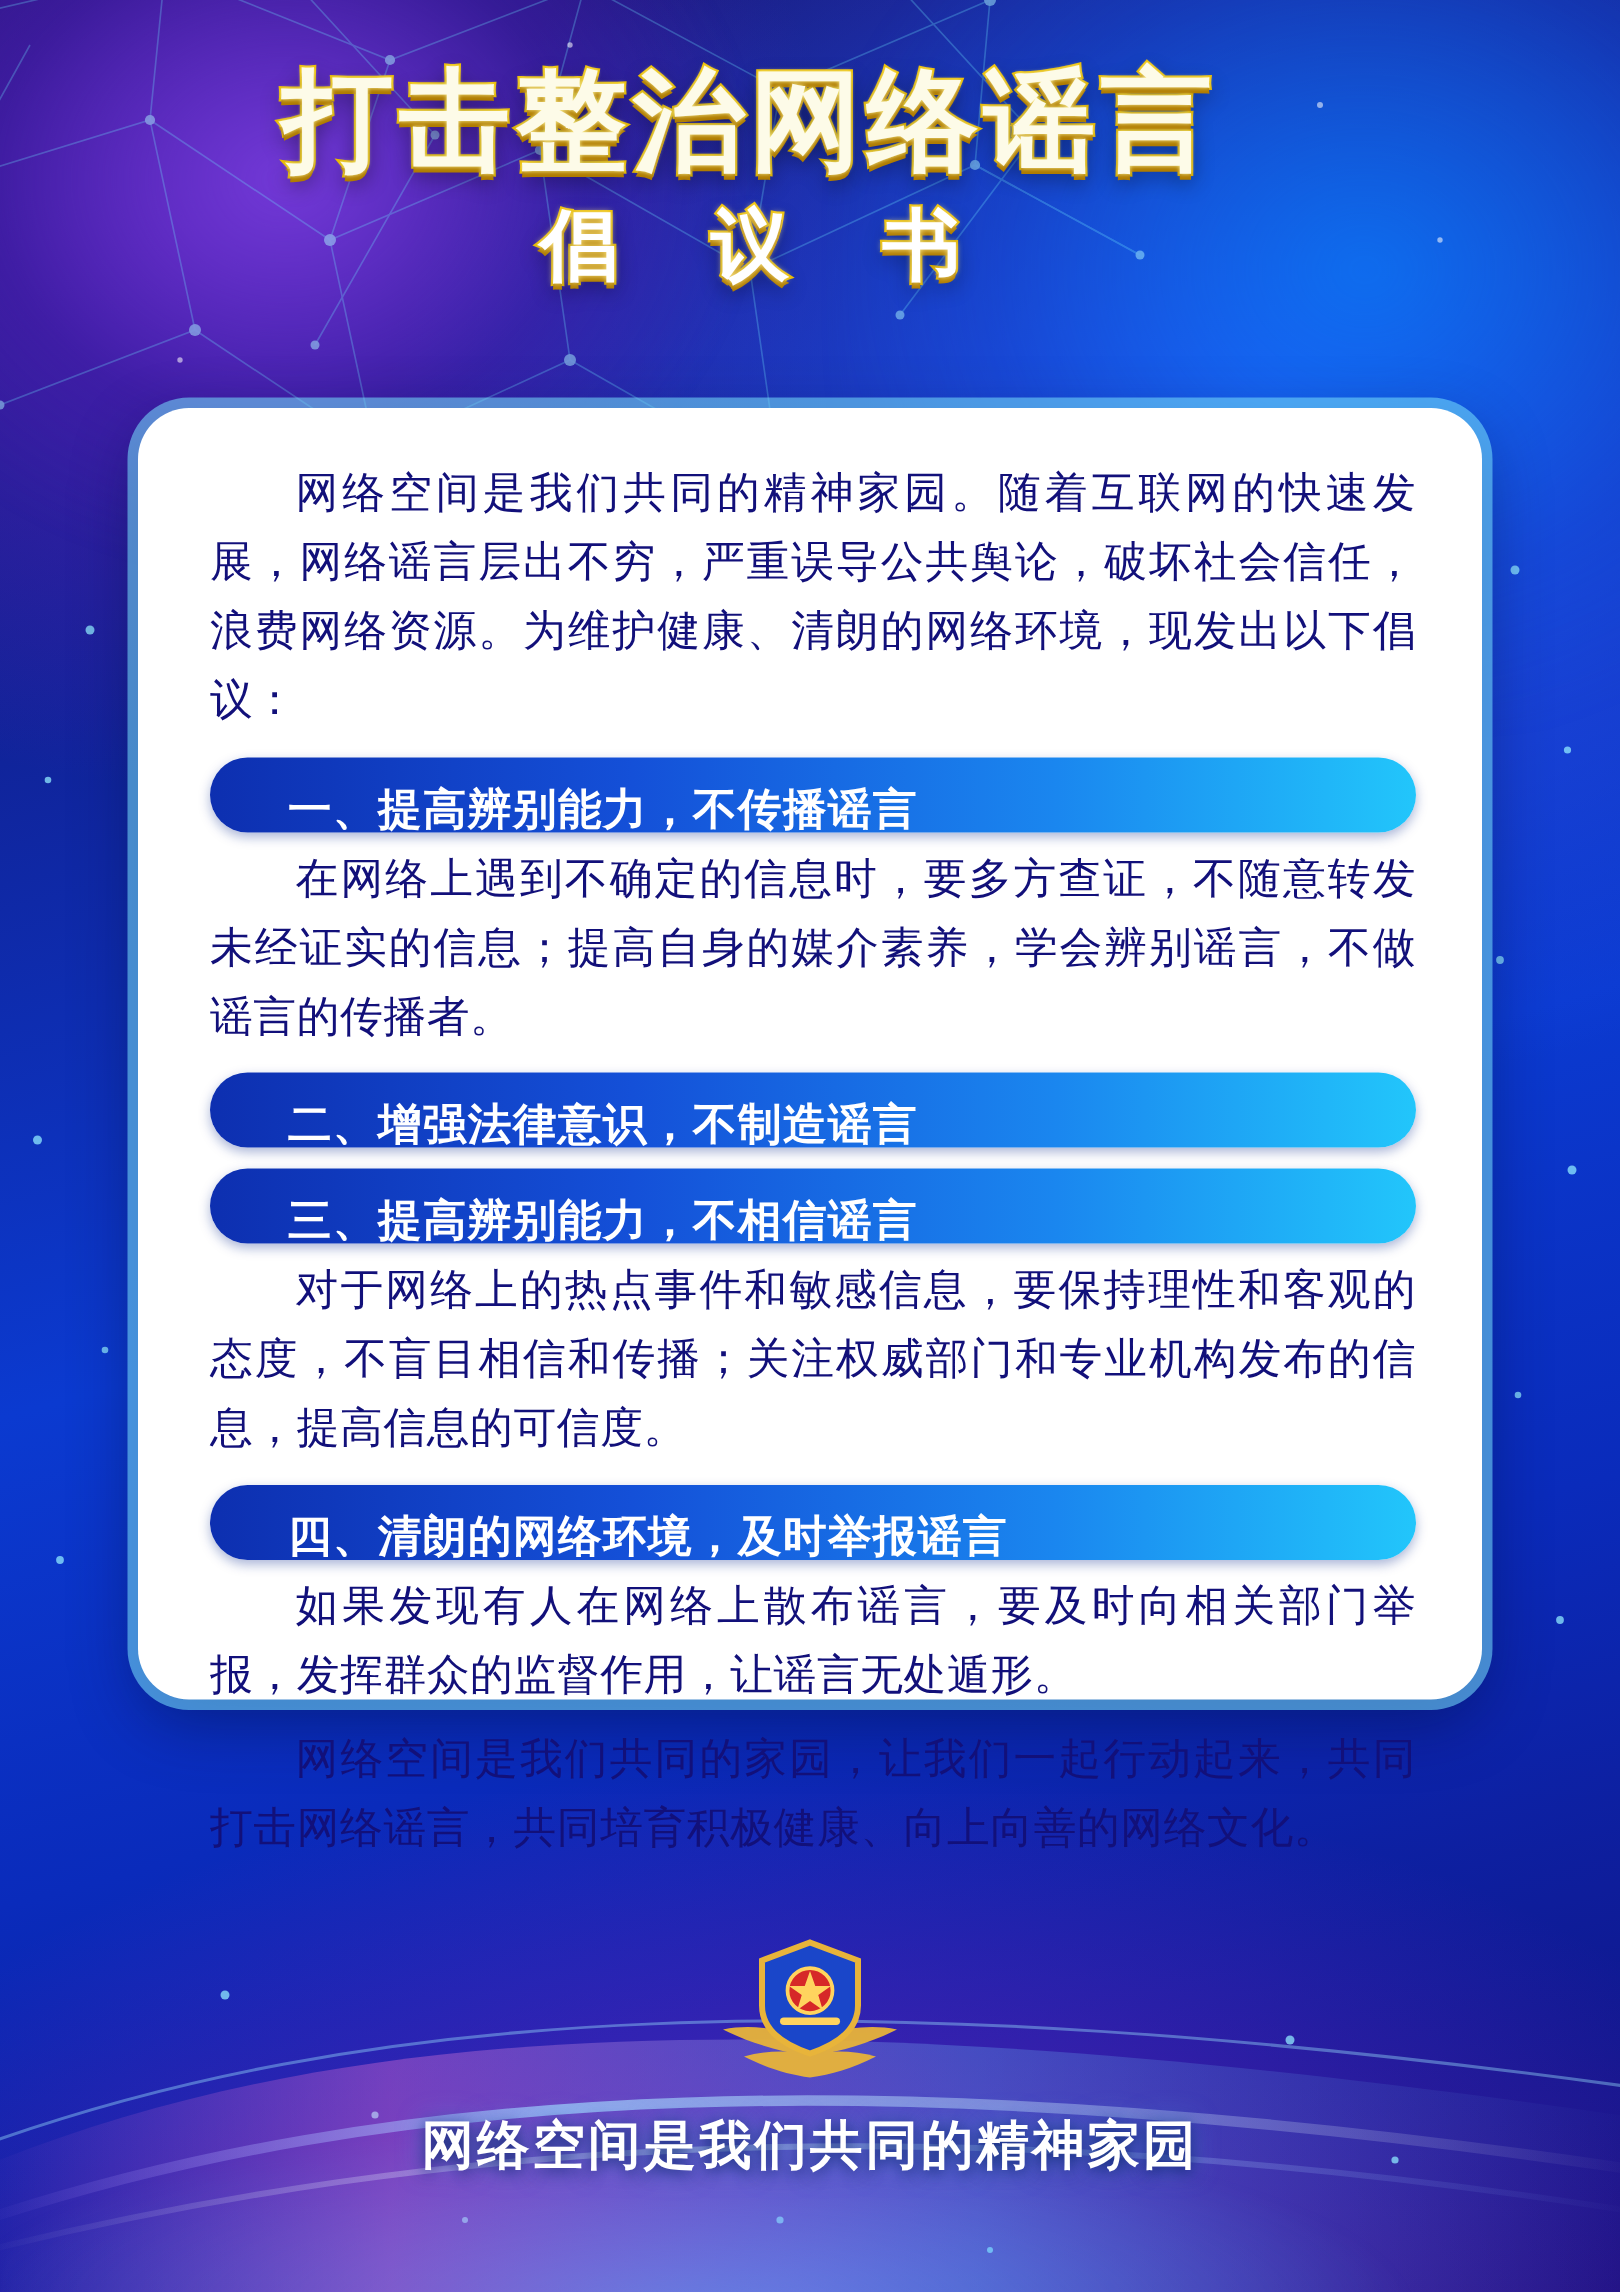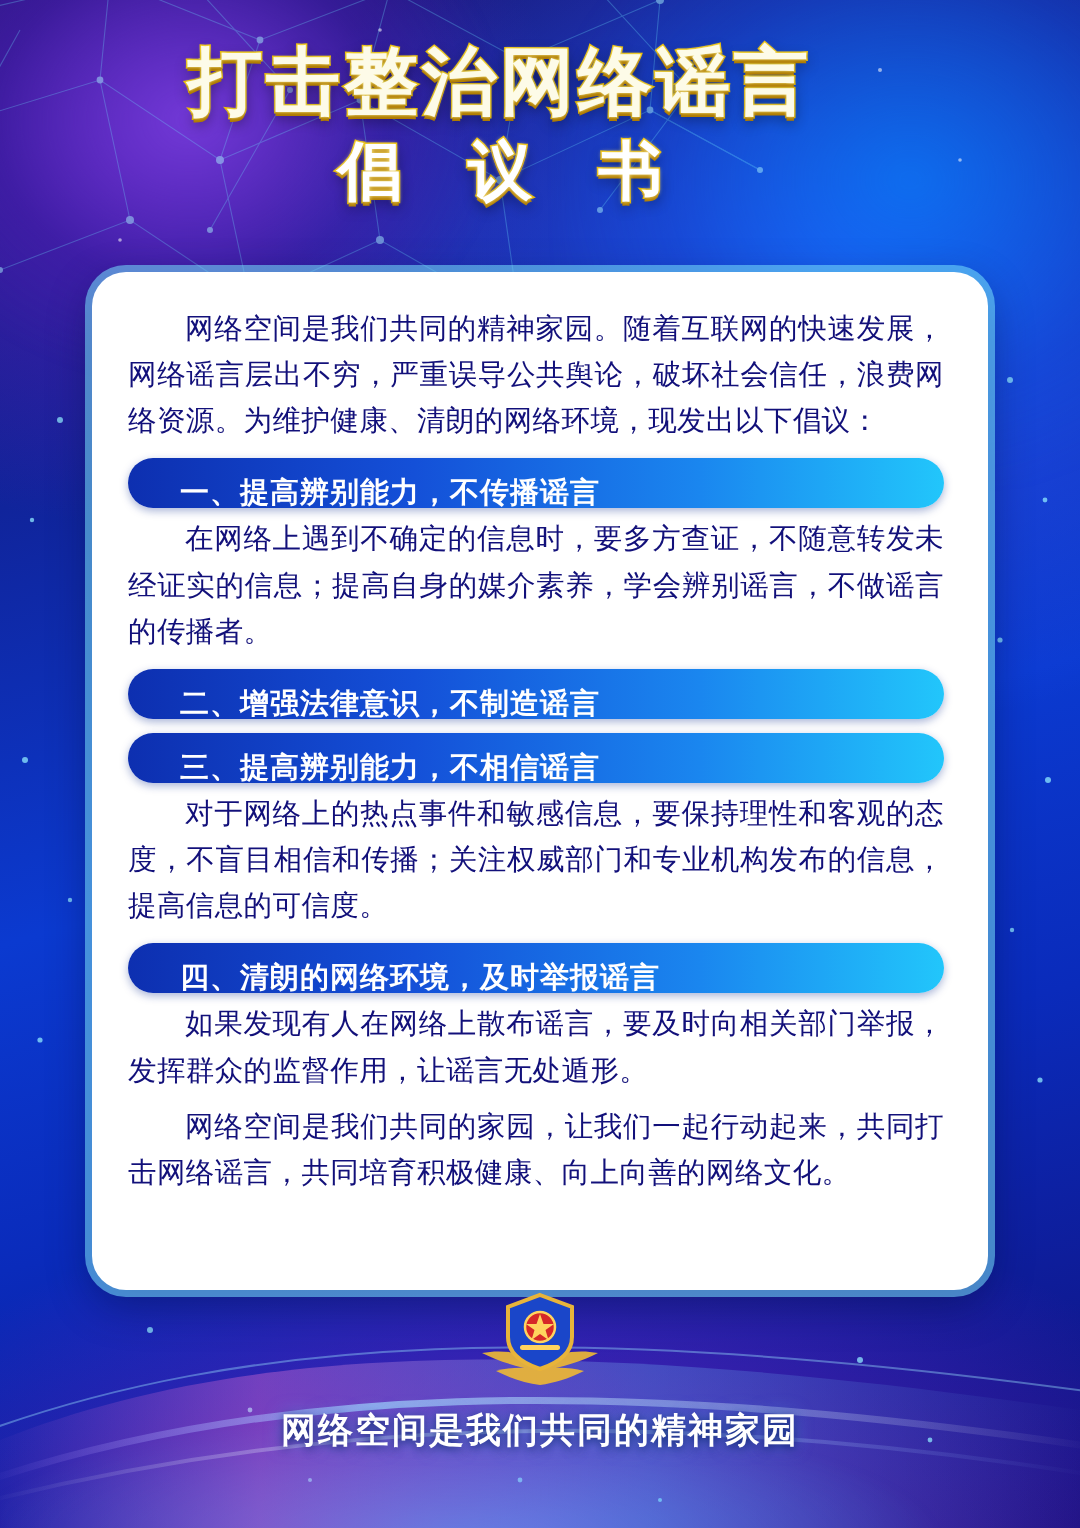--- a/index.html
+++ b/index.html
@@ -88,45 +88,45 @@
       0 0 3px #fff59a,
       0 4px 0 #b07c00,
       0 6px 14px rgba(0,0,0,0.45);
     margin: 0;
     line-height: 1.08;
   }
   .title-sub {
     margin-top: 14px;
     font-family: "DejaVu Sans", "Liberation Sans", sans-serif;
     font-weight: bold;
-    font-size: 64px;
+    font-size: 52px;
     letter-spacing: 22px;
     text-indent: 22px;
     color: #ffffff;
     -webkit-text-stroke: 3px #f2c200;
     paint-order: stroke fill;
     text-shadow:
       0 0 4px #ffeb8a,
       0 4px 0 #b07c00,
       0 6px 14px rgba(0,0,0,0.45);
     line-height: 1.1;
   }
 
   
   .card {
     position: absolute;
     left: 92px;
     top: 272px;
     width: 896px;
-    height: 1018px;
+    height: 861px;
     background: #ffffff;
     border-radius: 34px;
     box-shadow: 0 0 0 7px rgba(120,225,255,0.55), 0 14px 44px rgba(0,10,60,0.45);
     box-sizing: border-box;
-    padding: 34px 44px 28px 36px;
+    padding: 34px 44px 28px 48px;
     z-index: 5;
   }
 
   .para {
     font-family: "DejaVu Sans", "Liberation Sans", sans-serif;
     font-size: 28.5px;
     line-height: 1.62;
     color: #12107a;
     text-indent: 2em;
     margin: 0 0 10px 0;

